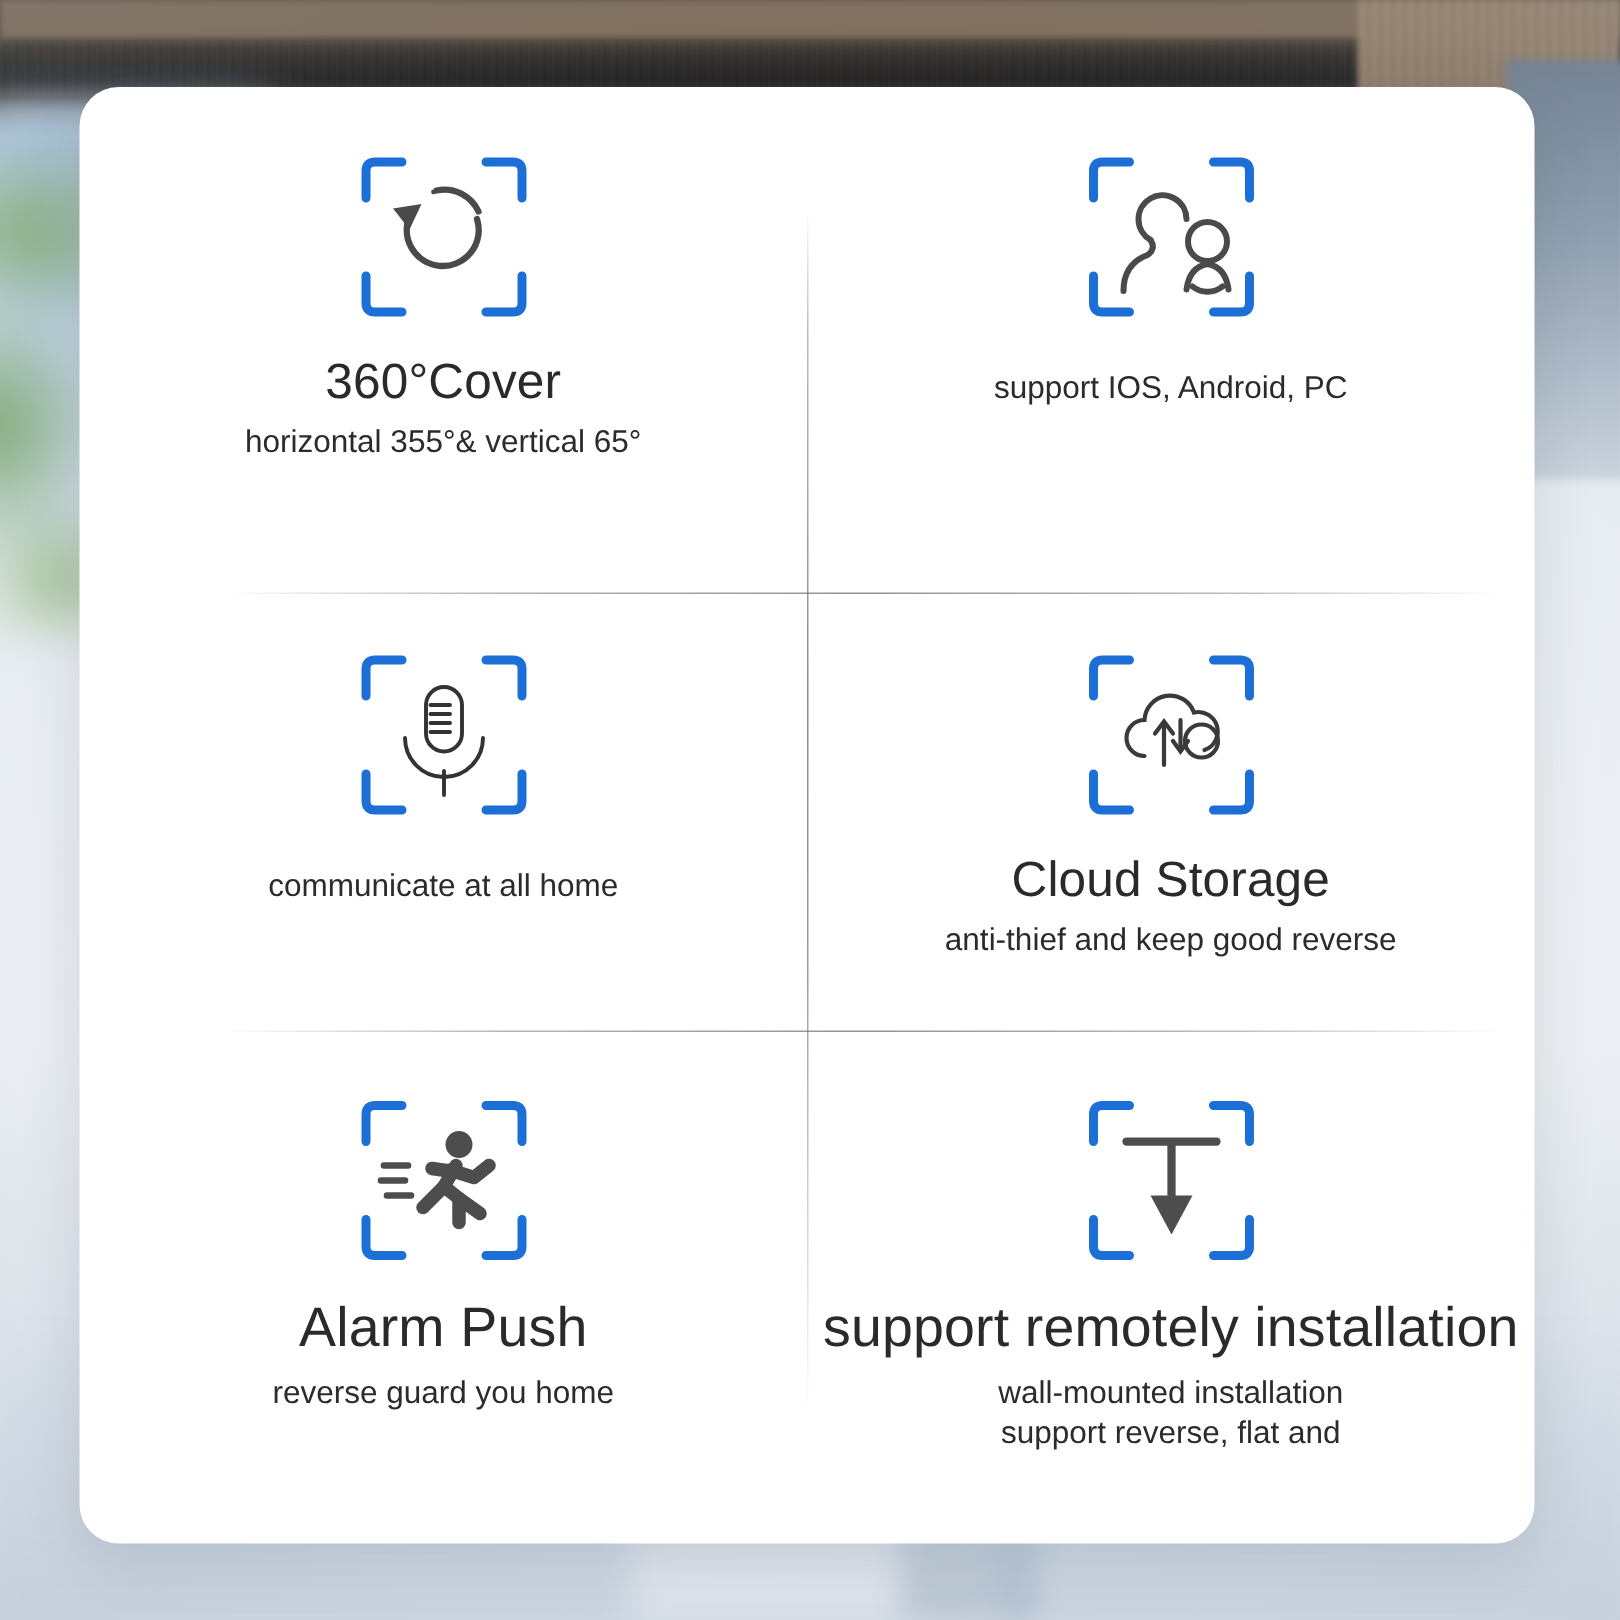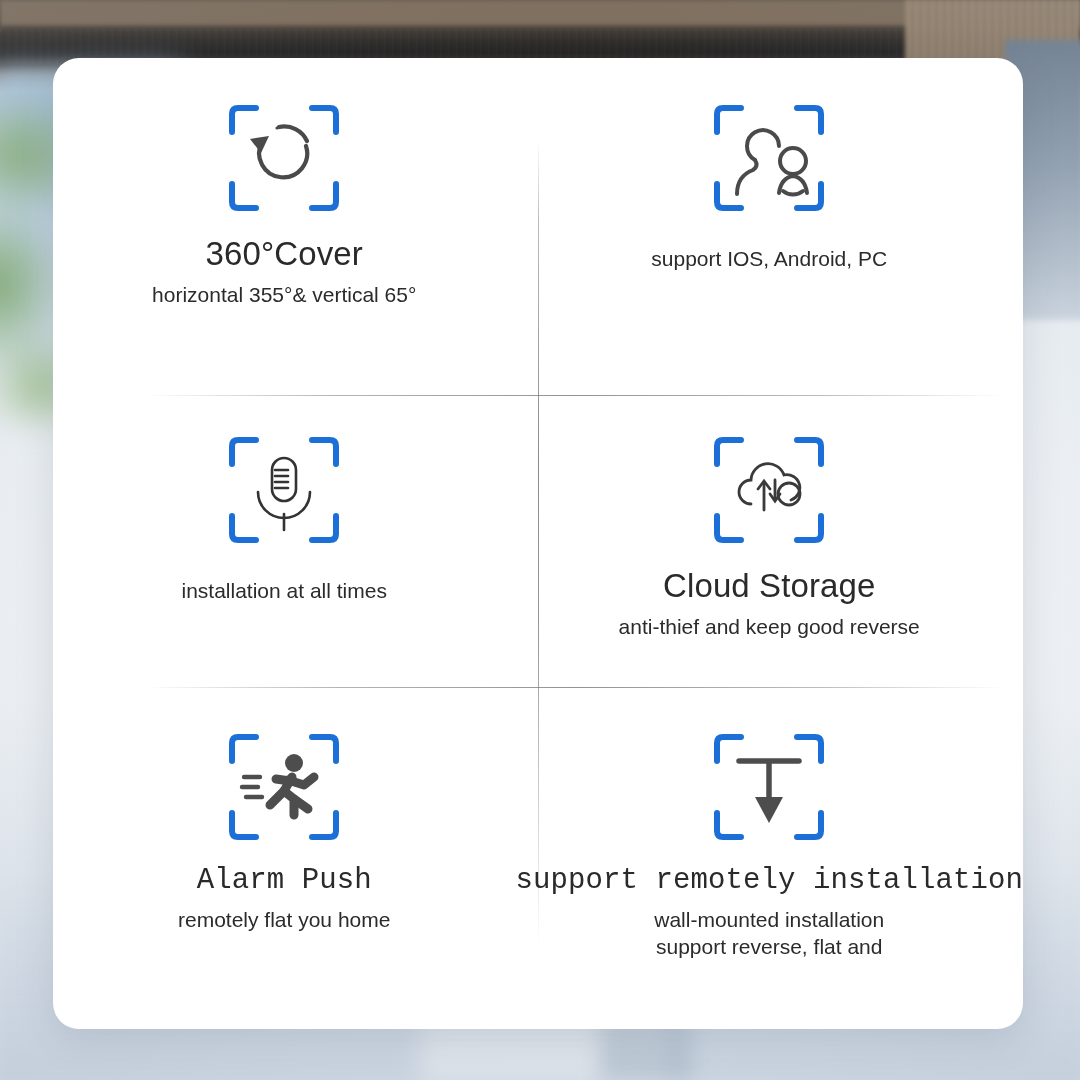--- a/index.html
+++ b/index.html
@@ -212,21 +212,21 @@
     white-space: nowrap;
   }
   .subtitle {
     margin-top: 10px;
     font-size: 21px;
     font-weight: 400;
     color: #2b2b2b;
     text-align: center;
     line-height: 1.28;
   }
-  .cell.r3 .title { font-size: 29px; font-family: Liberation Mono, monospace; }
+  .cell.r3 .title { font-size: 37px; }
 </style>
 </head>
 <body>
 
 <div id="stage">
 
   <div class="bg-layer bg-base"></div>
   <div class="bg-ceiling"></div>
   <div class="bg-beam"></div>
   <div class="bg-beam-stripes"></div>
@@ -302,21 +302,21 @@
               <rect x="50" y="28" width="24" height="43" rx="12"></rect>
               <path d="M36 62 A26 26 0 0 0 88 62"></path>
               <path d="M62 84 L62 100"></path>
               <path d="M53 40 L66 40"></path>
               <path d="M53 46 L66 46"></path>
               <path d="M53 52 L66 52"></path>
               <path d="M53 58 L66 58"></path>
             </g>
           </svg>
         </div>
-        <div class="subtitle">installation at all times</div>
+        <div class="subtitle">communicate at all home</div>
       </div>
 
       <div class="cell r2">
         <div class="icon-wrap">
           <svg viewBox="0 0 124 120">
             <g fill="none" stroke="#1b6fd6" stroke-width="6" stroke-linecap="round">
               <path d="M10 34 L10 16 Q10 10 16 10 L34 10"></path>
               <path d="M90 10 L108 10 Q114 10 114 16 L114 34"></path>
               <path d="M114 86 L114 104 Q114 110 108 110 L90 110"></path>
               <path d="M34 110 L16 110 Q10 110 10 104 L10 86"></path>
@@ -355,21 +355,21 @@
             <g fill="none" stroke="#4d4d4d" stroke-width="9" stroke-linecap="round" stroke-linejoin="round">
               <path d="M70 50 L62 64 L72 72 L72 88"></path>
               <path d="M62 64 L48 78"></path>
               <path d="M72 72 L86 82"></path>
               <path d="M66 53 L82 58 L92 50"></path>
               <path d="M68 54 L54 52"></path>
             </g>
           </svg>
         </div>
         <div class="title">Alarm Push</div>
-        <div class="subtitle">remotely flat you home</div>
+        <div class="subtitle">reverse guard you home</div>
       </div>
 
       <div class="cell r3">
         <div class="icon-wrap">
           <svg viewBox="0 0 124 120">
             <g fill="none" stroke="#1b6fd6" stroke-width="6" stroke-linecap="round">
               <path d="M10 34 L10 16 Q10 10 16 10 L34 10"></path>
               <path d="M90 10 L108 10 Q114 10 114 16 L114 34"></path>
               <path d="M114 86 L114 104 Q114 110 108 110 L90 110"></path>
               <path d="M34 110 L16 110 Q10 110 10 104 L10 86"></path>

